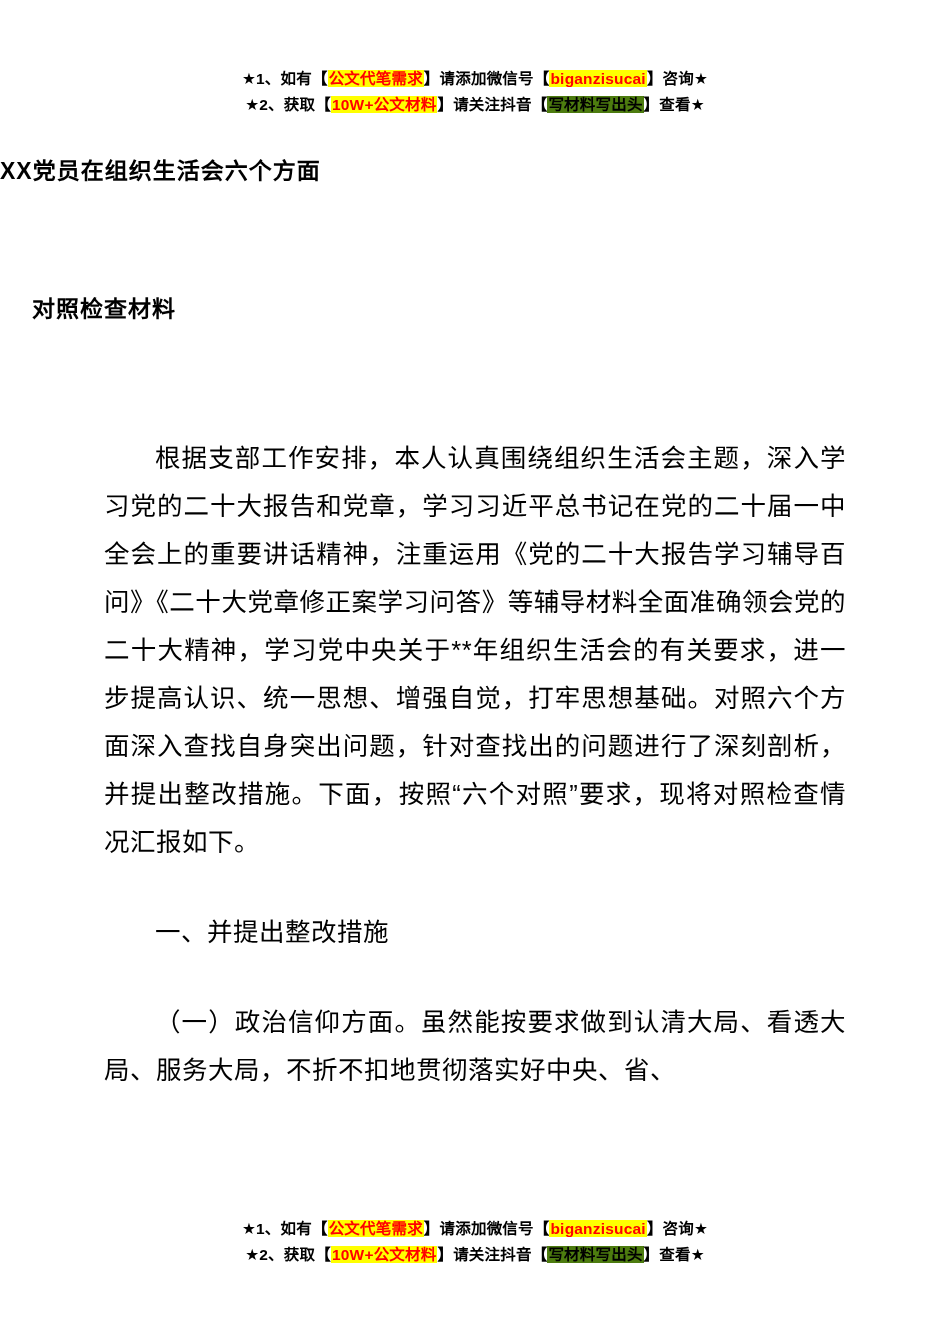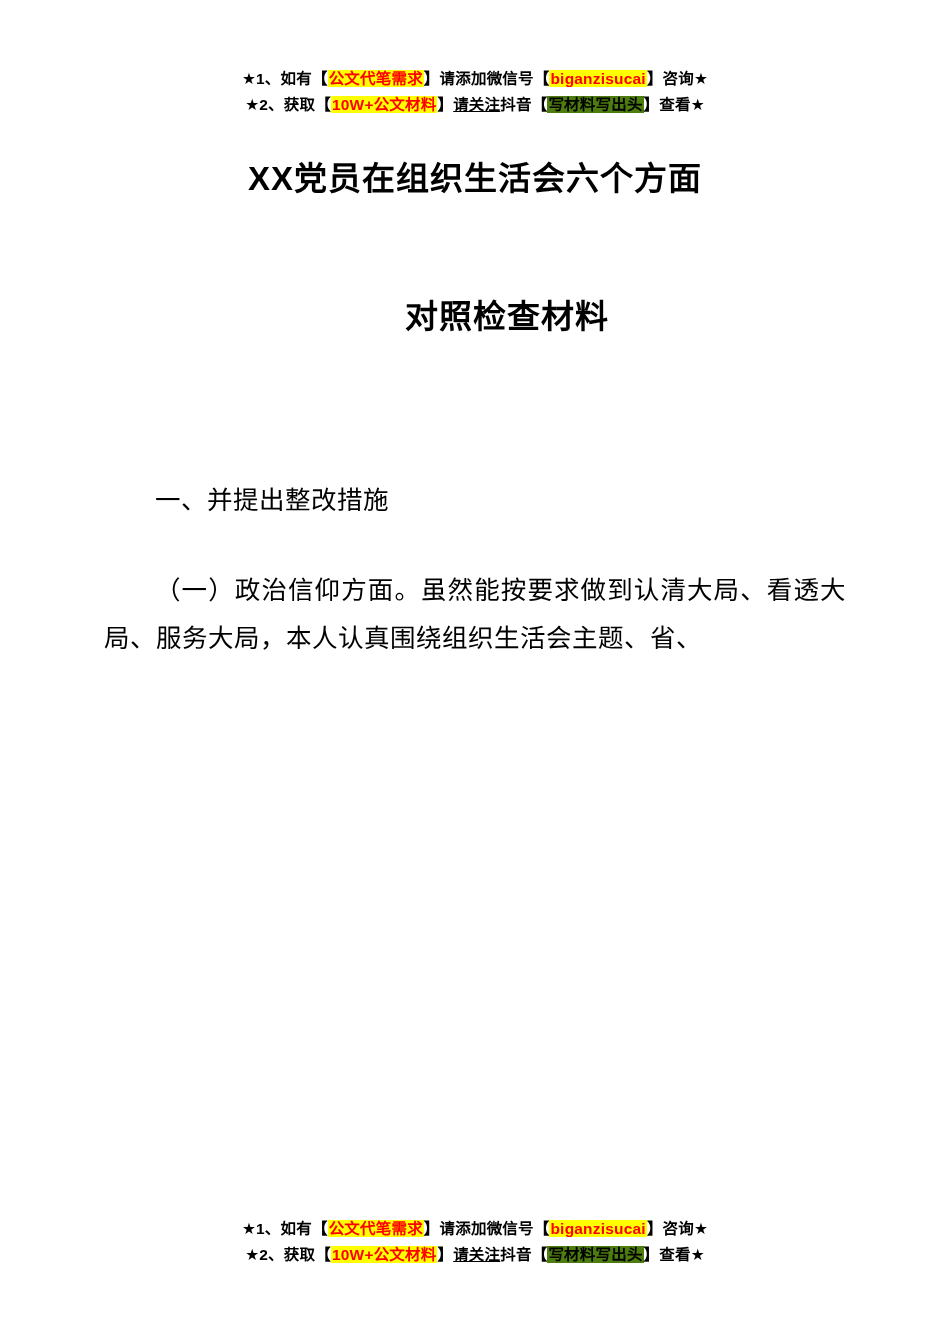--- a/index.html
+++ b/index.html
@@ -51,34 +51,32 @@
     background: #ffff00;
     color: #ff0000;
     padding: 0 1px;
   }
   .hl-dark {
     background: #4d7c0f;
     color: #000000;
     padding: 0 1px;
   }
   .u {
-    text-decoration: underline;
   }
   .blk {
     color: #000000;
   }
 
   
   .doc-title {
     position: absolute;
     left: 0;
     width: 100%;
-    text-align: center;
     font-weight: bold;
-    font-size: 33px;
+    font-size: 23px;
     letter-spacing: 1px;
   }
   .title-1 { top: 152px; }
   .title-2 { top: 290px; margin-left: 32px; }
 
   
   .body-block {
     position: absolute;
     left: 104px;
     top: 434px;
@@ -108,22 +106,23 @@
     </div>
     <div class="line">
       <span>★2、获取</span><span class="blk">【</span><span class="hl">10W+公文材料</span><span class="blk">】</span><span class="u">请关注</span><span>抖音</span><span class="blk">【</span><span class="hl-dark">写材料写出头</span><span class="blk">】</span><span>查看★</span>
     </div>
   </div>
 
   <div class="doc-title title-1">XX党员在组织生活会六个方面</div>
   <div class="doc-title title-2">对照检查材料</div>
 
   <div class="body-block">
+    <p class="para">根据支部工作安排，本人认真围绕组织生活会主题，深入学习党的二十大报告和党章，学习习近平总书记在党的二十届一中全会上的重要讲话精神，注重运用《党的二十大报告学习辅导百问》《二十大党章修正案学习问答》等辅导材料全面准确领会党的二十大精神，学习党中央关于**年组织生活会的有关要求，进一步提高认识、统一思想、增强自觉，打牢思想基础。对照六个方面深入查找自身突出问题，针对查找出的问题进行了深刻剖析，并提出整改措施。下面，按照“六个对照”要求，现将对照检查情况汇报如下。</p>
     <p class="para gap-top">一、并提出整改措施</p>
-    <p class="para gap-top">（一）政治信仰方面。虽然能按要求做到认清大局、看透大局、服务大局，本人认真围绕组织生活会主题、省、</p>
+    <p class="para gap-top">（一）政治信仰方面。虽然能按要求做到认清大局、看透大局、服务大局，不折不扣地贯彻落实好中央、省、</p>
   </div>
 
   <div class="promo promo-bottom">
     <div class="line">
       <span>★1、如有</span><span class="blk">【</span><span class="hl">公文代笔需求</span><span class="blk">】</span><span>请添加微信号</span><span class="blk">【</span><span class="hl">biganzisucai</span><span class="blk">】</span><span>咨询★</span>
     </div>
     <div class="line">
       <span>★2、获取</span><span class="blk">【</span><span class="hl">10W+公文材料</span><span class="blk">】</span><span class="u">请关注</span><span>抖音</span><span class="blk">【</span><span class="hl-dark">写材料写出头</span><span class="blk">】</span><span>查看★</span>
     </div>
   </div>

